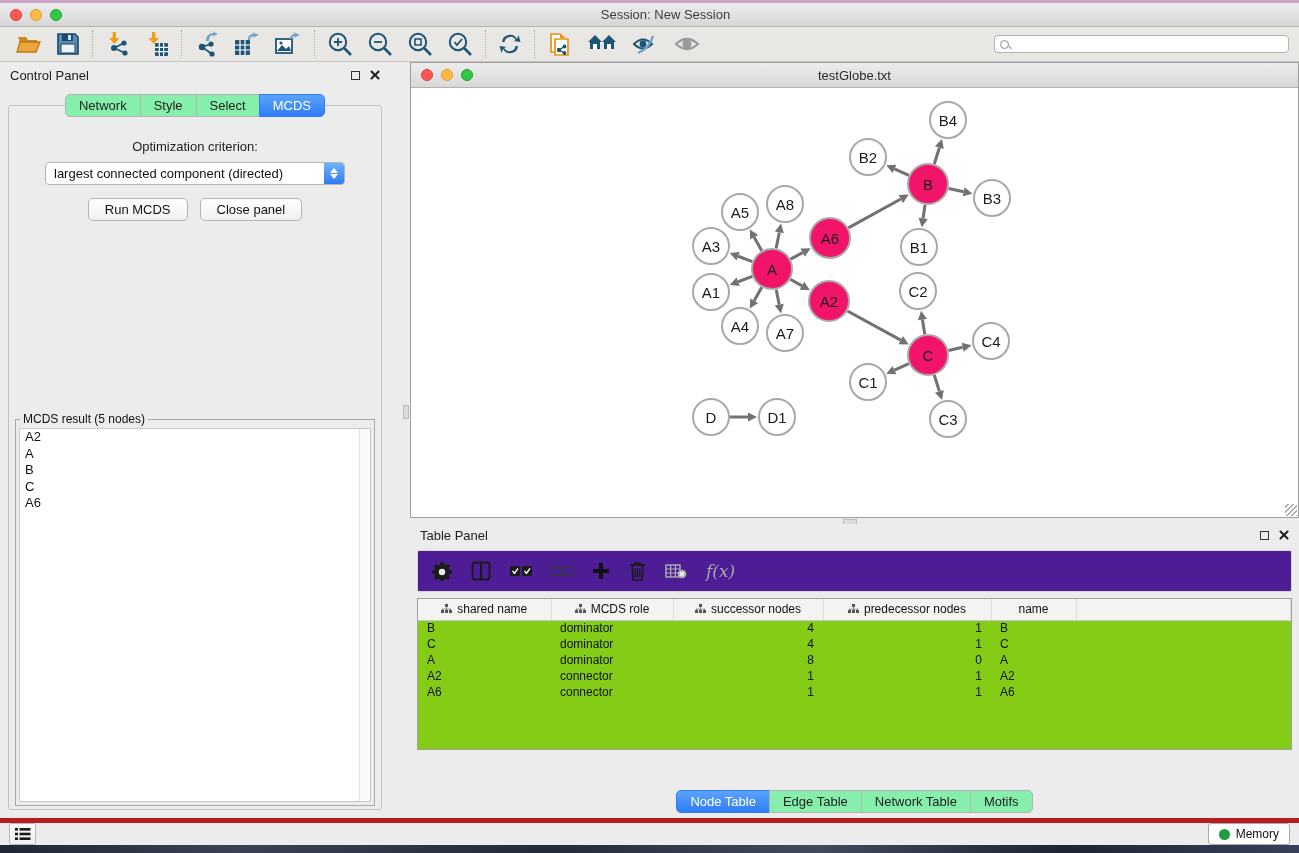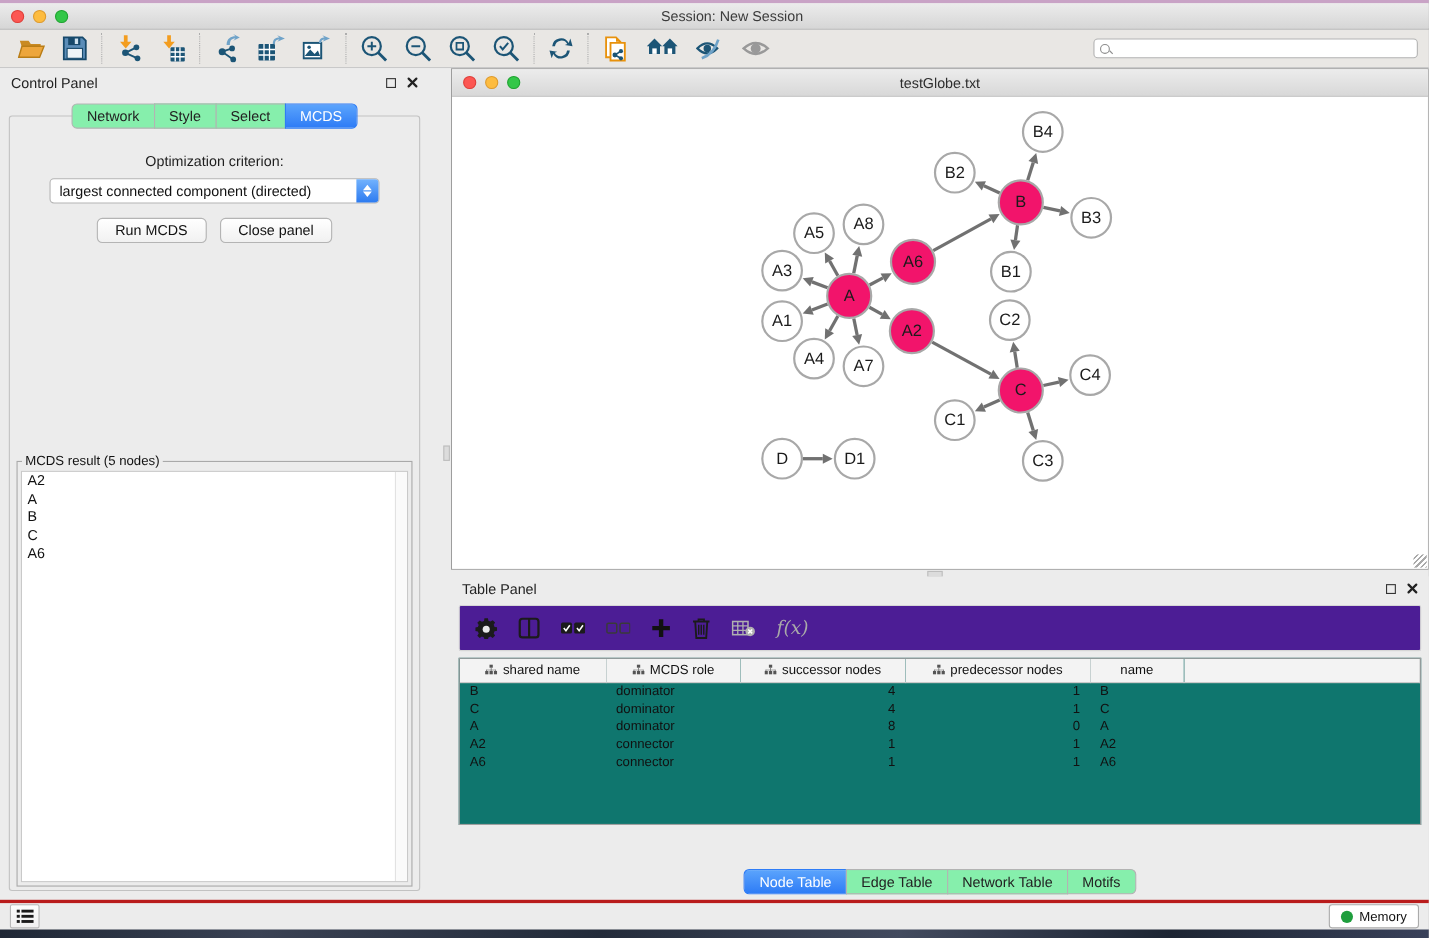--- a/index.html
+++ b/index.html
@@ -100,34 +100,34 @@
   
   .table-panel { position:absolute; top:462px; left:0; right:0; bottom:0; background:#ececec; }
   .tp-head { height:22px; display:flex; align-items:center; padding:0 10px; }
   .tp-head .panel-title { font-size:13px; color:#222; }
   .tp-head .panel-icons { margin-left:auto; display:flex; align-items:center; gap:10px; }
   .tp-toolbar { position:absolute; left:7px; right:7px; top:26px; height:42px; background:#4c1d95;
                 border:1px solid #d6d6d6; border-radius:2px; display:flex; align-items:center; gap:19px; padding:0 14px; }
   .tp-toolbar .tb-btn svg { display:block; }
   .fx-label { font-family:"DejaVu Serif", serif; font-style:italic; font-size:17px; color:#a9a9a9; }
 
-  .table-wrap { position:absolute; left:7px; right:7px; top:74px; height:152px; background:#0f766e;
+  .table-wrap { position:absolute; left:7px; right:7px; top:74px; height:152px; background:#84cc16;
                 border:1px solid #9f9f9f; overflow:hidden; }
   table.datatable { border-collapse:collapse; table-layout:fixed; width:100%; }
   table.datatable th { height:21px; background:#f3f3f3; border-bottom:1px solid #c9c9c9; border-right:1px solid #dcdcdc;
                 font-size:12px; font-weight:normal; color:#111; text-align:center; position:relative; }
   table.datatable th .th-inner { display:flex; align-items:center; justify-content:center; gap:5px; }
   table.datatable td { font-size:12px; color:#111; height:16px; padding:0 9px; white-space:nowrap; overflow:hidden; }
   td.al { text-align:left; } td.ar { text-align:right; }
 
   .tp-tabs { position:absolute; bottom:5px; left:0; right:0; display:flex; justify-content:center; }
 
   
   .statusbar { position:absolute; left:0; right:0; bottom:8px; height:27px; background:#ececec;
-               border-top:3px solid #b91c1c; display:flex; align-items:center; padding:0 9px; }
+               border-top:5px solid #b91c1c; display:flex; align-items:center; padding:0 9px; }
   .list-btn { width:27px; height:22px; background:linear-gradient(#fdfdfd,#f0f0f0); border:1px solid #b9b9b9;
               border-radius:2px; display:flex; align-items:center; justify-content:center; }
   .memory-btn { margin-left:auto; height:22px; background:#fff; border:1px solid #ababab; border-radius:3px;
                 display:flex; align-items:center; gap:6px; padding:0 10px; font-size:12px; color:#111;
                 font-family:"Liberation Sans",sans-serif; }
   .mem-dot { width:11px; height:11px; border-radius:50%; background:#1f9e3d; }
   .wallpaper { position:absolute; left:0; right:0; bottom:0; height:8px;
                background:linear-gradient(90deg,#1f2735,#3a4254 18%,#232b3a 42%,#424a5e 63%,#1d2533 82%,#39415a); }
 </style>
 </head>

